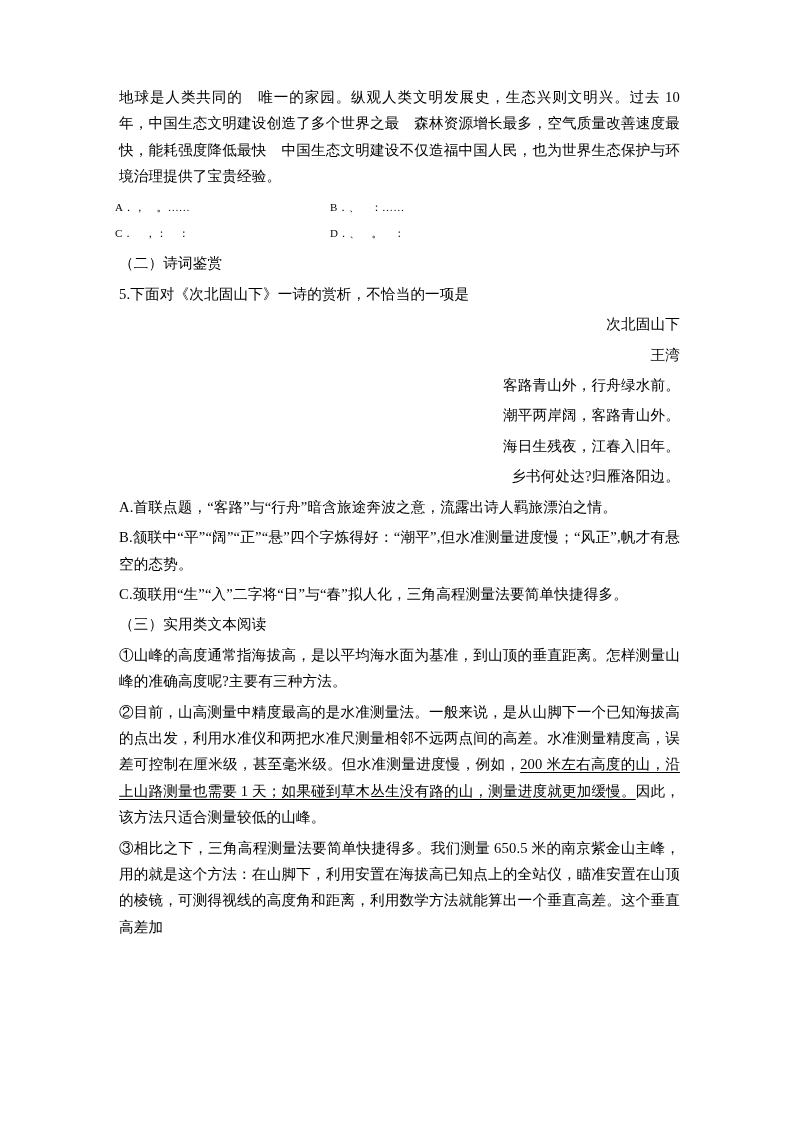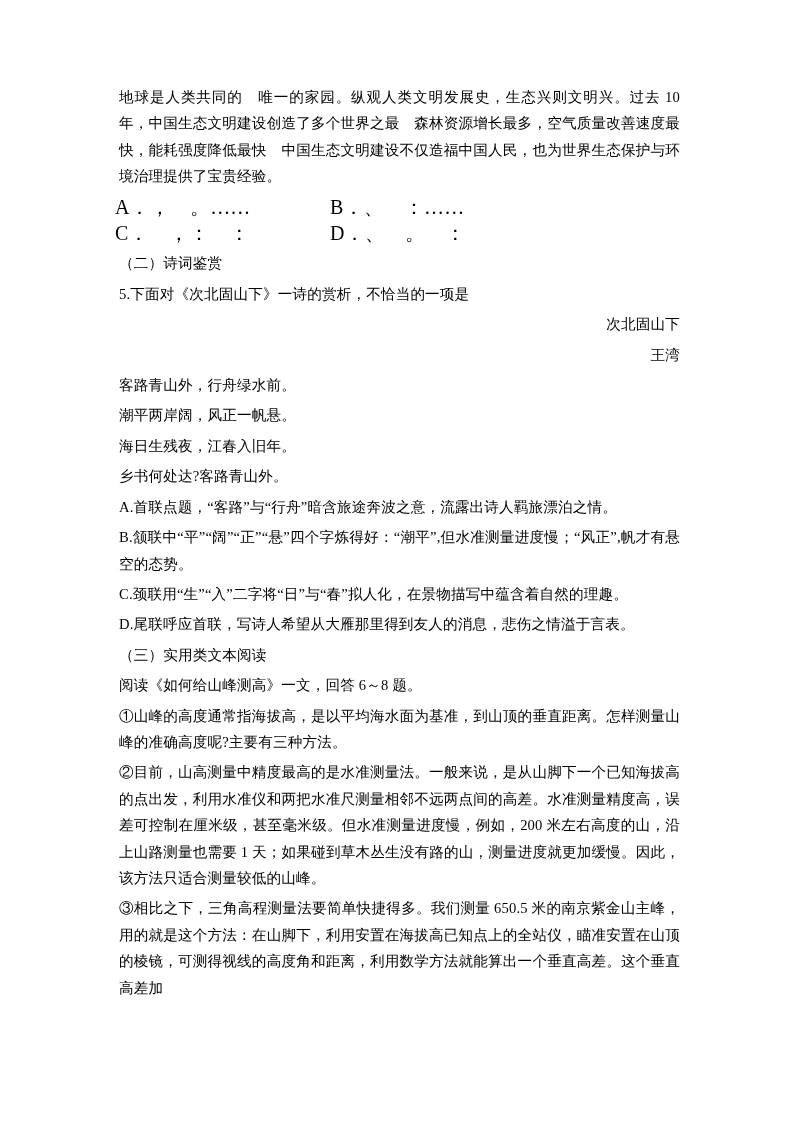--- a/index.html
+++ b/index.html
@@ -35,32 +35,33 @@
     padding: 0;
   }
   .para {
     text-indent: 0;
   }
   .title-line {
     text-align: right;
     line-height: 26.4px;
   }
   .poem-line {
-    text-align: left;
+    text-align: right;
     line-height: 26.4px;
   }
   .opt-row {
     display: block;
     white-space: pre;
-    font-size: 20px;
+    font-size: 11px;
     line-height: 26.4px;
   }
   .opt-a { display: inline-block; width: 215px; }
   .opt-b { display: inline-block; }
   .underline {
+    text-decoration: underline;
     text-underline-offset: 2.5px;
   }
 </style>
 </head>
 <body>
 
 <div class="page">
   <div class="doc">
 
     <p class="para">地球是人类共同的　唯一的家园。纵观人类文明发展史，生态兴则文明兴。过去 10 年，中国生态文明建设创造了多个世界之最　森林资源增长最多，空气质量改善速度最快，能耗强度降低最快　中国生态文明建设不仅造福中国人民，也为世界生态保护与环境治理提供了宝贵经验。</p>
@@ -69,32 +70,30 @@
 
     <div class="opt-row"><span class="opt-a">C．　，：　：</span><span class="opt-b">D．、　。　：</span></div>
 
     <p class="para">（二）诗词鉴赏</p>
 
     <p class="para">5.下面对《次北固山下》一诗的赏析，不恰当的一项是</p>
 
     <p class="title-line">次北固山下</p>
     <p class="title-line">王湾</p>
     <p class="poem-line">客路青山外，行舟绿水前。</p>
-    <p class="poem-line">潮平两岸阔，风正一帆悬。</p>
+    <p class="poem-line">潮平两岸阔，客路青山外。</p>
     <p class="poem-line">海日生残夜，江春入旧年。</p>
-    <p class="poem-line">乡书何处达?客路青山外。</p>
+    <p class="poem-line">乡书何处达?归雁洛阳边。</p>
 
     <p class="para">A.首联点题，“客路”与“行舟”暗含旅途奔波之意，流露出诗人羁旅漂泊之情。</p>
     <p class="para">B.颔联中“平”“阔”“正”“悬”四个字炼得好：“潮平”,但水准测量进度慢；“风正”,帆才有悬空的态势。</p>
-    <p class="para">C.颈联用“生”“入”二字将“日”与“春”拟人化，在景物描写中蕴含着自然的理趣。</p>
-    <p class="para">D.尾联呼应首联，写诗人希望从大雁那里得到友人的消息，悲伤之情溢于言表。</p>
+    <p class="para">C.颈联用“生”“入”二字将“日”与“春”拟人化，三角高程测量法要简单快捷得多。</p>
 
     <p class="para">（三）实用类文本阅读</p>
 
-    <p class="para">阅读《如何给山峰测高》一文，回答 6～8 题。</p>
 
 
     <p class="para">①山峰的高度通常指海拔高，是以平均海水面为基准，到山顶的垂直距离。怎样测量山峰的准确高度呢?主要有三种方法。</p>
 
     <p class="para"><span>②目前，山高测量中精度最高的是水准测量法。一般来说，是从山脚下一个已知海拔高的点出发，利用水准仪和两把水准尺测量相邻不远两点间的高差。水准测量精度高，误差可控制在厘米级，甚至毫米级。但水准测量进度慢，例如，</span><span class="underline">200 米左右高度的山，沿上山路测量也需要 1 天；如果碰到草木丛生没有路的山，测量进度就更加缓慢。</span><span>因此，该方法只适合测量较低的山峰。</span></p>
 
     <p class="para">③相比之下，三角高程测量法要简单快捷得多。我们测量 650.5 米的南京紫金山主峰，用的就是这个方法：在山脚下，利用安置在海拔高已知点上的全站仪，瞄准安置在山顶的棱镜，可测得视线的高度角和距离，利用数学方法就能算出一个垂直高差。这个垂直高差加</p>
 
   </div>
 </div>

